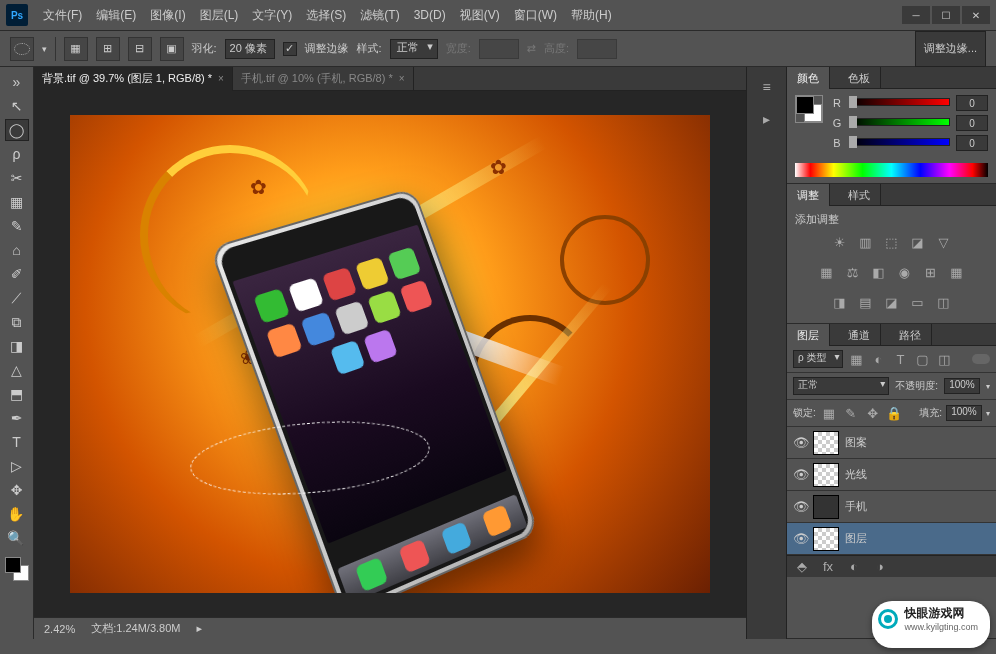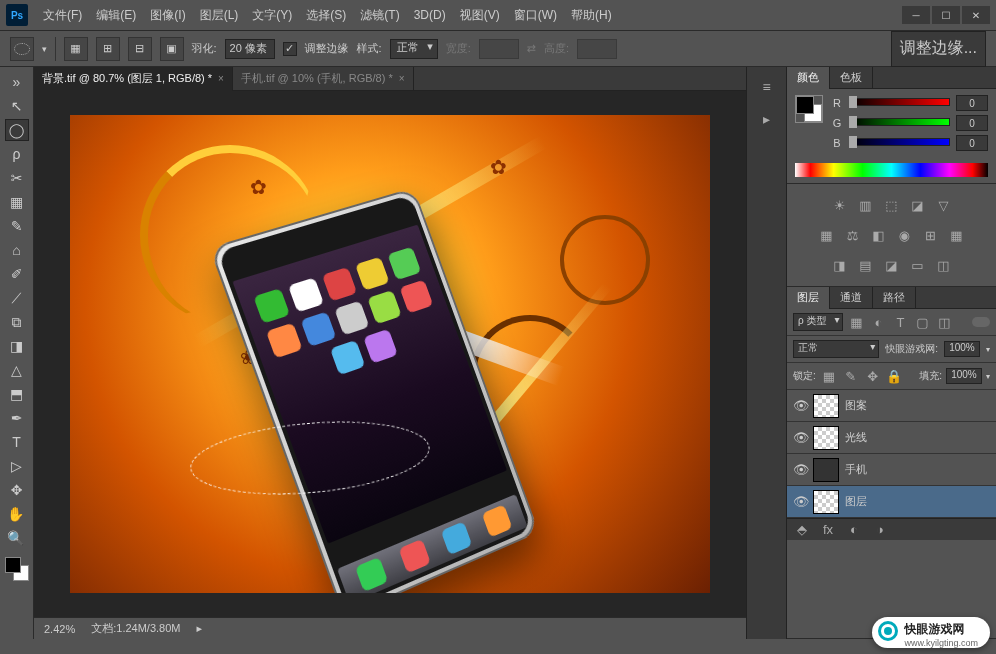--- a/index.html
+++ b/index.html
@@ -11,21 +11,21 @@
 .win-btn { width:28px; height:18px; background:#3a3a3a; display:flex; align-items:center; justify-content:center; font-size:10px; }
 .optbar { height:36px; background:#535353; border-bottom:1px solid #2a2a2a; display:flex; align-items:center; padding:0 10px; gap:8px; }
 .opt-icon { width:24px; height:24px; border:1px solid #333; background:#464646; display:flex; align-items:center; justify-content:center; }
 .opt-ellipse { width:16px; height:12px; border:1px dotted #aaa; border-radius:50%; }
 .opt-sep { width:1px; height:24px; background:#333; }
 .opt-label { font-size:11px; color:#ccc; }
 .opt-input { width:50px; height:20px; background:#3a3a3a; border:1px solid #222; color:#ccc; padding:0 4px; font-size:11px; }
 .opt-check { width:14px; height:14px; background:#3a3a3a; border:1px solid #222; display:inline-flex; align-items:center; justify-content:center; color:#ccc; }
 .opt-select { background:#3a3a3a; border:1px solid #222; color:#ccc; height:20px; padding:0 18px 0 6px; font-size:11px; position:relative; }
 .opt-select::after { content:"▾"; position:absolute; right:4px; }
-.opt-btn { background:#3a3a3a; border:1px solid #222; color:#ccc; height:36px; padding:0 8px; font-size:16px; }
+.opt-btn { background:#3a3a3a; border:1px solid #222; color:#ccc; height:36px; padding:0 8px; font-size:11px; }
 .main { display:flex; height:572px; }
 .toolbar { width:34px; background:#535353; border-right:1px solid #2a2a2a; display:flex; flex-direction:column; align-items:center; padding-top:4px; gap:2px; }
 .tool { width:24px; height:22px; display:flex; align-items:center; justify-content:center; background:#535353; font-size:14px; color:#ccc; cursor:pointer; }
 .tool.active { background:#3a3a3a; border:1px solid #222; }
 .swatch { width:24px; height:24px; margin-top:6px; position:relative; }
 .swatch .fg { position:absolute; width:16px; height:16px; background:#000; border:1px solid #888; top:0; left:0; }
 .swatch .bg { position:absolute; width:16px; height:16px; background:#fff; border:1px solid #888; bottom:0; right:0; }
 .canvas-area { flex:1; background:#262626; display:flex; flex-direction:column; }
 .doc-tabs { height:24px; background:#3a3a3a; display:flex; align-items:center; border-bottom:1px solid #222; }
 .doc-tab { height:24px; padding:0 8px; display:flex; align-items:center; gap:6px; border-right:1px solid #222; font-size:11px; }
@@ -49,21 +49,21 @@
 .app { width:28px; height:28px; border-radius:6px; }
 .dock { position:absolute; bottom:10px; left:10px; right:10px; height:36px; background:linear-gradient(180deg,rgba(200,200,220,0.5),rgba(150,150,170,0.3)); border-radius:4px; display:flex; justify-content:space-around; align-items:center; padding:0 6px; }
 .dock .app { width:26px; height:26px; }
 .selection { position:absolute; width:240px; height:70px; bottom:100px; left:120px; border:1px dashed #fff; border-radius:50%; transform:rotate(-5deg); animation:march 0.5s linear infinite; }
 @keyframes march { to { border-color:#fff transparent; } }
 .statusbar { height:22px; background:#535353; border-top:1px solid #2a2a2a; display:flex; align-items:center; padding:0 10px; gap:16px; font-size:11px; }
 .right-dock { width:40px; background:#3a3a3a; border-left:1px solid #222; display:flex; flex-direction:column; align-items:center; padding-top:8px; gap:8px; }
 .dock-icon { width:24px; height:24px; display:flex; align-items:center; justify-content:center; font-size:14px; color:#aaa; }
 .panels { width:210px; background:#535353; display:flex; flex-direction:column; border-left:1px solid #222; }
 .panel { border-bottom:1px solid #2a2a2a; }
-.panel-tabs { height:22px; background:#3a3a3a; display:flex; align-items:center; border-bottom:1px solid #222; }
+.panel-tabs { height:22px; background:#3a3a3a; display:flex; align-items:flex-start; border-bottom:1px solid #222;gap:8px; }
 .panel-tab { padding:0 10px; height:22px; display:flex; align-items:center; font-size:11px; border-right:1px solid #222; }
 .panel-tab.active { background:#535353; color:#eee; }
 .panel-body { padding:6px 8px; }
 .color-row { display:flex; align-items:center; gap:6px; margin-bottom:4px; }
 .color-label { width:12px; text-align:center; }
 .slider { flex:1; height:10px; position:relative; }
 .slider-track { height:8px; border:1px solid #222; }
 .sr { background:linear-gradient(90deg,#000,#f00); }
 .sg { background:linear-gradient(90deg,#000,#0f0); }
 .sb { background:linear-gradient(90deg,#000,#00f); }
@@ -81,21 +81,21 @@
 .layer-list { max-height:140px; overflow:auto; }
 .layer { display:flex; align-items:center; height:32px; border-bottom:1px solid #333; padding:0 6px; gap:6px; }
 .layer.selected { background:#4a6a8a; }
 .layer-eye { width:14px; font-size:13px; color:#ccc; }
 .layer-thumb { width:26px; height:24px; background:#fff; border:1px solid #000; background-image:linear-gradient(45deg,#ccc 25%,transparent 25%,transparent 75%,#ccc 75%),linear-gradient(45deg,#ccc 25%,transparent 25%,transparent 75%,#ccc 75%); background-size:8px 8px; background-position:0 0,4px 4px; }
 .layer-name { font-size:11px; }
 .small-select { background:#3a3a3a; border:1px solid #222; color:#ccc; height:18px; padding:0 16px 0 4px; font-size:10px; position:relative; }
 .small-select::after { content:"▾"; position:absolute; right:3px; }
 .small-input { width:36px; height:16px; background:#3a3a3a; border:1px solid #222; color:#ccc; font-size:10px; text-align:center; }
 .panel-foot { height:22px; background:#3a3a3a; border-top:1px solid #222; display:flex; align-items:center; padding:0 6px; gap:8px; font-size:11px; }
-.watermark { position:absolute; right:6px; bottom:6px; background:#fff; border-radius:20px; padding:4px 12px 0 6px; display:flex; align-items:flex-start; gap:6px; font-size:12px; color:#222; box-shadow:0 2px 6px rgba(0,0,0,0.4); }
+.watermark { position:absolute; right:6px; bottom:6px; background:#fff; border-radius:20px; padding:4px 12px 16px 6px; display:flex; align-items:center; gap:6px; font-size:12px; color:#222; box-shadow:0 2px 6px rgba(0,0,0,0.4); }
 .wm-eye { width:20px; height:20px; border-radius:50%; border:3px solid #0ab; position:relative; }
 .wm-eye::after { content:""; position:absolute; width:8px; height:8px; background:#0ab; border-radius:50%; top:3px; left:3px; }
 </style>
 </head>
 <body>
 
 <div class="menubar">
   <div class="ps-logo">Ps</div>
   <div class="menu-item">文件(F)</div>
   <div class="menu-item">编辑(E)</div>
@@ -165,21 +165,21 @@
     <div class="tool">🔍</div>
     <div class="swatch">
       <div class="bg"></div>
       <div class="fg"></div>
     </div>
   </div>
 
   <div class="canvas-area">
     <div class="doc-tabs">
       <div class="doc-tab active">
-        <span>背景.tif @ 80.7% (图层 1, RGB/8) *</span>
+        <span>背景.tif @ 39.7% (图层 1, RGB/8) *</span>
         <span class="close">×</span>
       </div>
       <div class="doc-tab" style="color:#888">
         <span>手机.tif @ 10% (手机, RGB/8) *</span>
         <span class="close">×</span>
       </div>
     </div>
     <div class="canvas">
       <div class="artwork">
         <div class="swirl s1"></div>
@@ -269,21 +269,26 @@
                 </div>
               <div class="color-val">0</div>
             </div>
           </div>
         </div>
         <div class="spectrum"></div>
       </div>
     </div>
 
     <div class="panel">
+      <div class="panel-tabs">
+        <div class="panel-tab active">调整</div>
+        <div class="panel-tab">样式</div>
+      </div>
       <div class="panel-body">
+        <div>添加调整</div>
         <div class="adjust-row">
           <div class="adj-icon">☀</div>
           <div class="adj-icon">▥</div>
           <div class="adj-icon">⬚</div>
           <div class="adj-icon">◪</div>
           <div class="adj-icon">▽</div>
         </div>
         <div class="adjust-row">
           <div class="adj-icon">▦</div>
           <div class="adj-icon">⚖</div>
@@ -312,21 +317,21 @@
         <div class="small-select">ρ 类型</div>
         <div class="adj-icon">▦</div>
         <div class="adj-icon">◐</div>
         <div class="adj-icon">T</div>
         <div class="adj-icon">▢</div>
         <div class="adj-icon">◫</div>
         <div style="margin-left:auto;width:18px;height:10px;background:#666;border-radius:5px"></div>
       </div>
       <div class="layer-opts">
         <div class="small-select" style="flex:1">正常</div>
-        <span>快眼游戏网:</span>
+        <span>不透明度:</span>
         <div class="small-input">100%</div>
         <span style="font-size:8px">▾</span>
       </div>
       <div class="layer-lock">
         <span>锁定:</span>
         <span class="adj-icon">▦</span>
         <span class="adj-icon">✎</span>
         <span class="adj-icon">✥</span>
         <span class="adj-icon">🔒</span>
         <span style="margin-left:auto">填充:</span>

